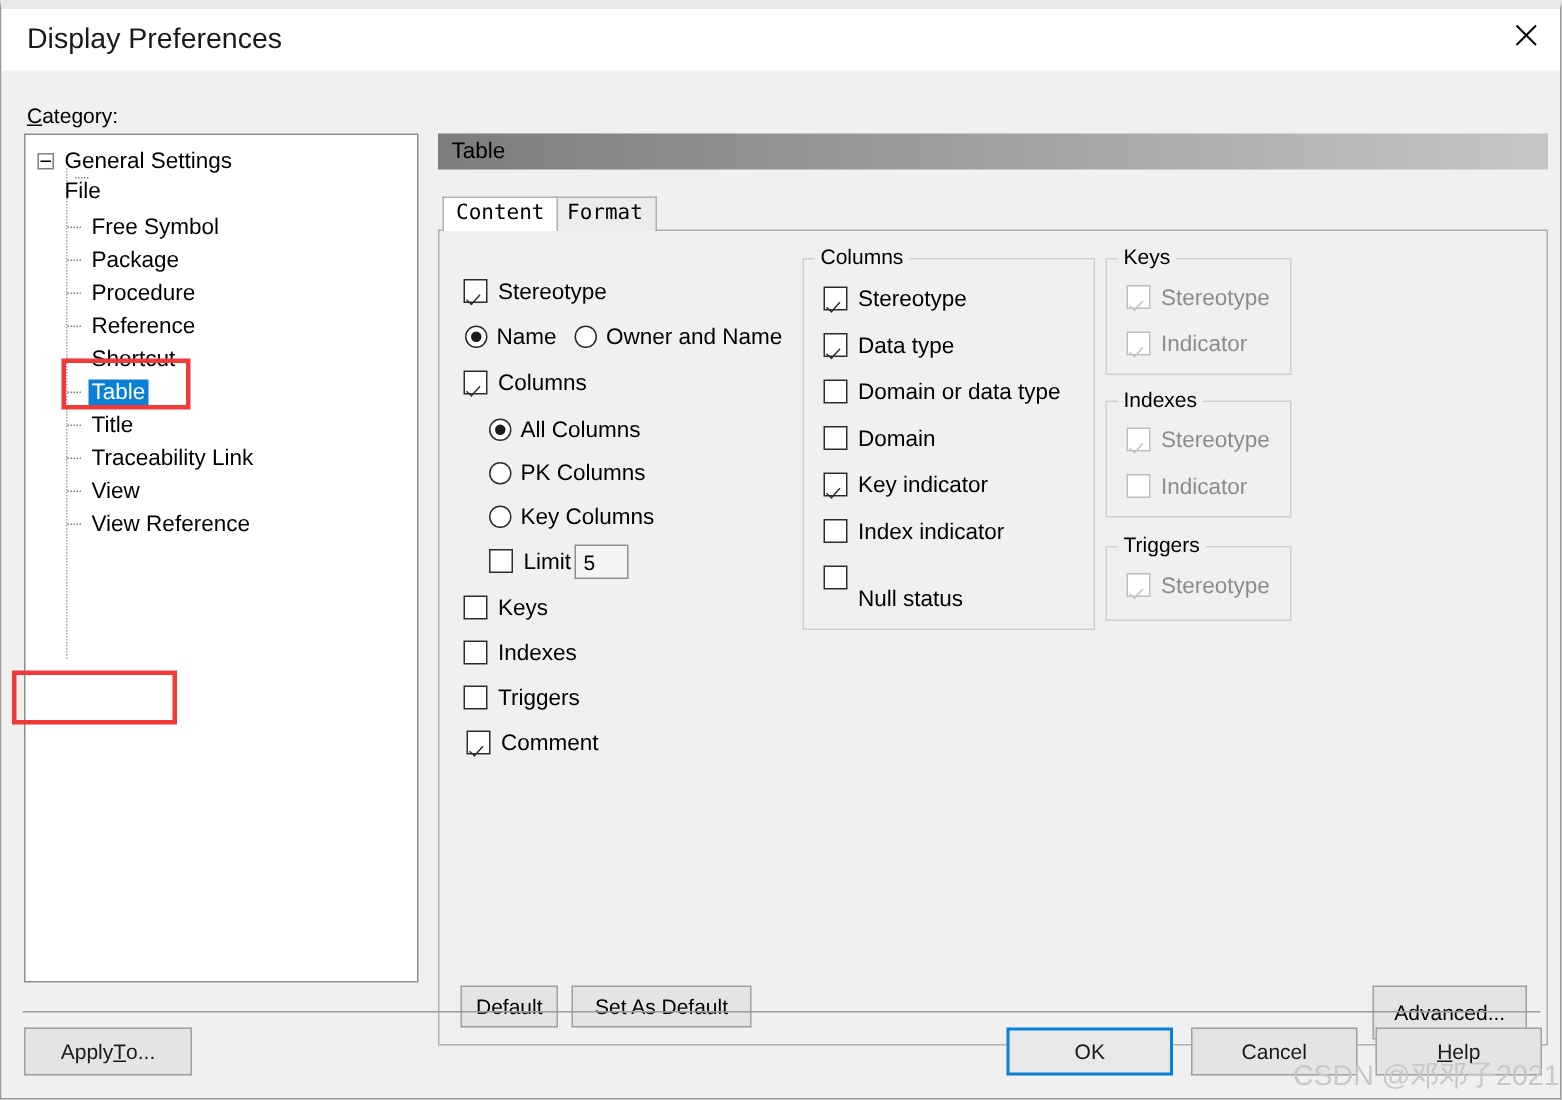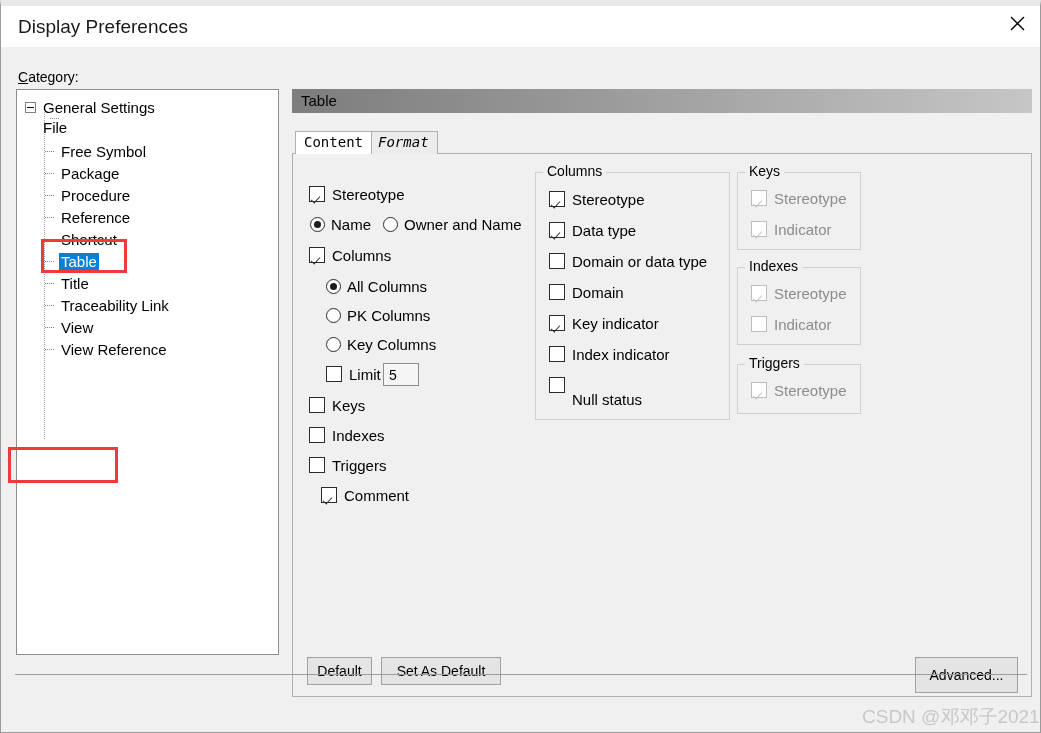--- a/index.html
+++ b/index.html
@@ -445,21 +445,21 @@
     <div class="redbox" style="left:40px; top:192px; width:86px; height:34px;"></div>
 
     <div id="right-panel">
 
       <div id="panel-header">
         <div id="panel-header-title">Table</div>
       </div>
 
       <div id="tabstrip">
         <div class="tab active" style="left:3px;">Content</div>
-        <div class="tab inactive" style="left:77px;font-style:italic;">Format</div>
+        <div class="tab inactive" style="left:77px;">Format</div>
       </div>
 
       <div id="tabpage">
 
         <div class="ctrl" style="left:16px; top:30px; width:120px;">
           <span class="cb checked"></span>
           <span class="lbl-clip" style="width:72px;">Stereotype</span>
         </div>
 
         <div class="ctrl" style="left:17px; top:60px;">
@@ -499,21 +499,21 @@
           <span class="lbl-clip" style="width:33px;">Keys</span>
         </div>
         <div class="ctrl" style="left:16px; top:271px; width:110px;">
           <span class="cb"></span>
           <span class="lbl-clip" style="width:57px;">Indexes</span>
         </div>
         <div class="ctrl" style="left:16px; top:301px; width:110px;">
           <span class="cb"></span>
           <span class="lbl-clip" style="width:57px;">Triggers</span>
         </div>
-        <div class="ctrl" style="left:28px; top:331px; width:110px;">
+        <div class="ctrl" style="left:18px; top:331px; width:110px;">
           <span class="cb checked"></span>
           <span class="lbl-clip" style="width:66px;">Comment</span>
         </div>
 
         <div class="groupbox" style="left:242px; top:18px; width:195px; height:248px;">
           <span class="group-title">Columns</span>
 
           <div class="ctrl" style="left:13px; top:16px; width:170px;">
             <span class="cb checked"></span>
             <span class="lbl-clip" style="width:74px;">Stereotype</span>
@@ -580,16 +580,29 @@
 
         <div class="btn" style="left:14px; top:503px; width:65px; height:28px;">Default</div>
         <div class="btn" style="left:88px; top:503px; width:120px; height:28px;text-align:right;">Set As Default</div>
         <div class="btn" style="left:622px; top:503px; width:103px; height:36px;">Advanced...</div>
       </div>
     </div>
 
     <div class="redbox" style="left:7px; top:400px; width:110px; height:36px;"></div>
 
     <div id="footer-sep"></div>
+    <div id="footer">
+      <div class="fbtn" style="left:15px; width:112px;">
+          <span>Apply </span>
+          <span class="ul-letter">T</span>
+          <span>o...</span>
+        </div>
+      <div class="fbtn focused" style="left:670px; width:111px;">OK</div>
+      <div class="fbtn" style="left:793px; width:111px;">Cancel</div>
+      <div class="fbtn" style="left:916px; width:111px;">
+          <span class="ul-letter">H</span>
+          <span>elp</span>
+        </div>
+    </div>
   </div>
 </div>
 
 <div id="watermark">CSDN @邓邓子2021</div>
 
 </body></html>

